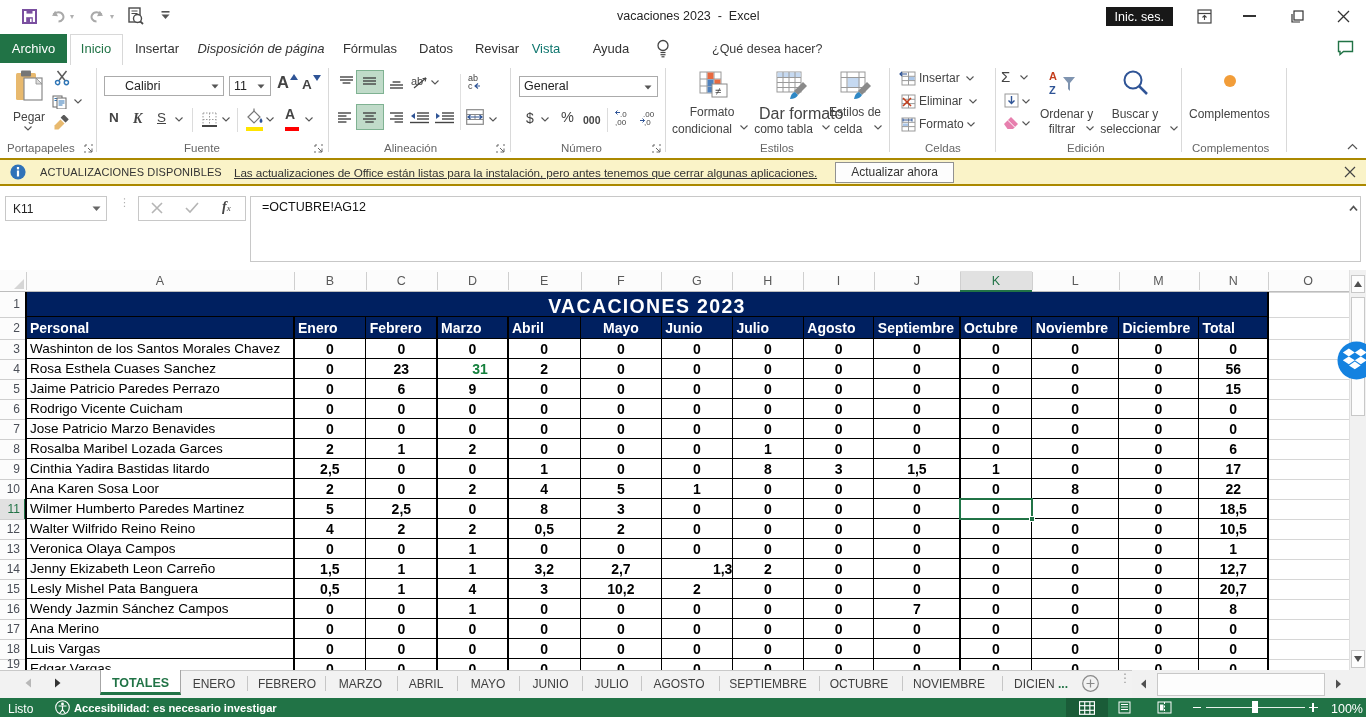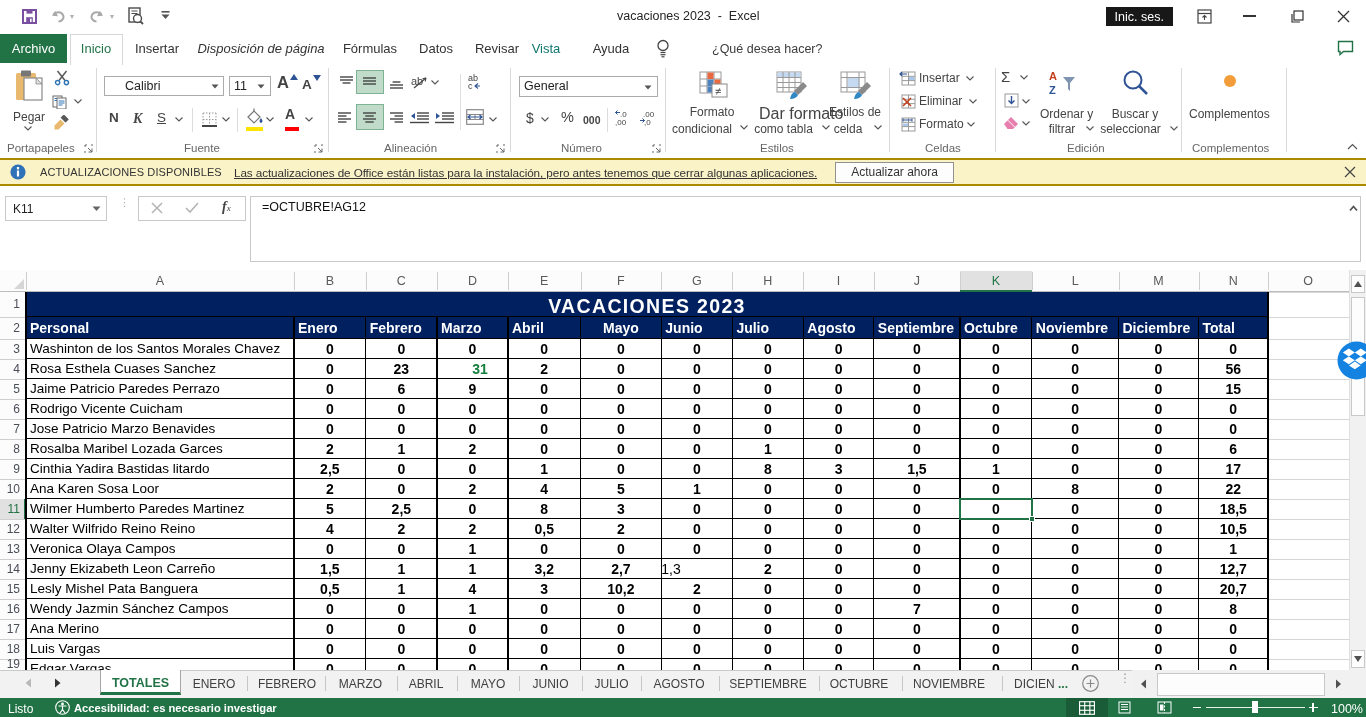--- a/index.html
+++ b/index.html
@@ -730,21 +730,21 @@
 <div class="t" style="left:960px;top:541.0px;width:71.79999999999995px;text-align:center;font-size:14px;color:#000;font-weight:bold;">0</div>
 <div class="t" style="left:1031.8px;top:541.0px;width:86.70000000000005px;text-align:center;font-size:14px;color:#000;font-weight:bold;">0</div>
 <div class="t" style="left:1118.5px;top:541.0px;width:80.0px;text-align:center;font-size:14px;color:#000;font-weight:bold;">0</div>
 <div class="t" style="left:1198.5px;top:541.0px;width:69.5px;text-align:center;font-size:14px;color:#000;font-weight:bold;">1</div>
 <div class="t" style="left:30px;top:561.0px;font-size:13.5px;color:#000;font-weight:normal;">Jenny Ekizabeth Leon Carreño</div>
 <div class="t" style="left:294px;top:561.0px;width:71.69999999999999px;text-align:center;font-size:14px;color:#000;font-weight:bold;">1,5</div>
 <div class="t" style="left:365.7px;top:561.0px;width:71.30000000000001px;text-align:center;font-size:14px;color:#000;font-weight:bold;">1</div>
 <div class="t" style="left:437px;top:561.0px;width:71px;text-align:center;font-size:14px;color:#000;font-weight:bold;">1</div>
 <div class="t" style="left:508px;top:561.0px;width:72.5px;text-align:center;font-size:14px;color:#000;font-weight:bold;">3,2</div>
 <div class="t" style="left:580.5px;top:561.0px;width:80.79999999999995px;text-align:center;font-size:14px;color:#000;font-weight:bold;">2,7</div>
-<div class="t" style="left:661.3px;top:561.0px;width:71.10000000000002px;text-align:left;font-size:14px;color:#000;font-weight:normal;">1,3</div>
+<div class="t" style="left:661.3px;top:561.0px;width:71.10000000000002px;text-align:right;font-size:14px;color:#000;font-weight:bold;">1,3</div>
 <div class="t" style="left:732.4px;top:561.0px;width:70.89999999999998px;text-align:center;font-size:14px;color:#000;font-weight:bold;">2</div>
 <div class="t" style="left:803.3px;top:561.0px;width:70.5px;text-align:center;font-size:14px;color:#000;font-weight:bold;">0</div>
 <div class="t" style="left:873.8px;top:561.0px;width:86.20000000000005px;text-align:center;font-size:14px;color:#000;font-weight:bold;">0</div>
 <div class="t" style="left:960px;top:561.0px;width:71.79999999999995px;text-align:center;font-size:14px;color:#000;font-weight:bold;">0</div>
 <div class="t" style="left:1031.8px;top:561.0px;width:86.70000000000005px;text-align:center;font-size:14px;color:#000;font-weight:bold;">0</div>
 <div class="t" style="left:1118.5px;top:561.0px;width:80.0px;text-align:center;font-size:14px;color:#000;font-weight:bold;">0</div>
 <div class="t" style="left:1198.5px;top:561.0px;width:69.5px;text-align:center;font-size:14px;color:#000;font-weight:bold;">12,7</div>
 <div class="t" style="left:30px;top:581.0px;font-size:13.5px;color:#000;font-weight:normal;">Lesly Mishel Pata Banguera</div>
 <div class="t" style="left:294px;top:581.0px;width:71.69999999999999px;text-align:center;font-size:14px;color:#000;font-weight:bold;">0,5</div>
 <div class="t" style="left:365.7px;top:581.0px;width:71.30000000000001px;text-align:center;font-size:14px;color:#000;font-weight:bold;">1</div>

